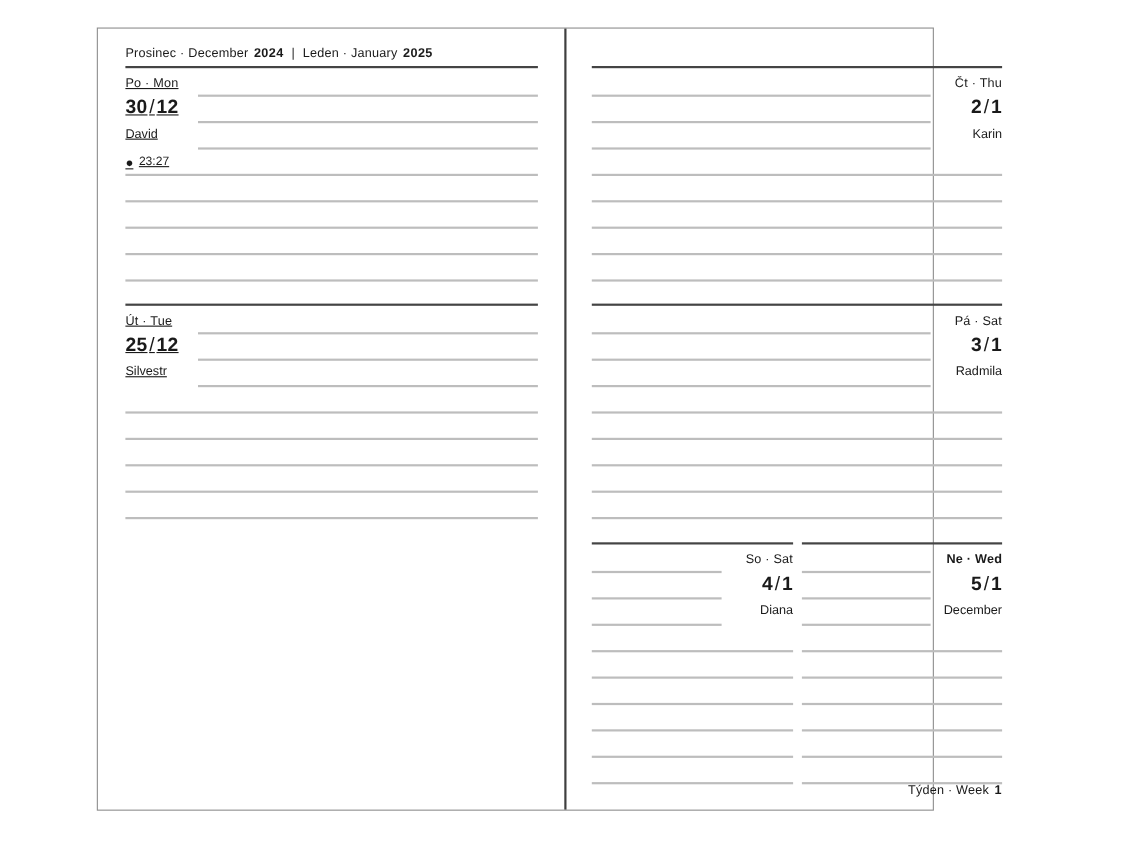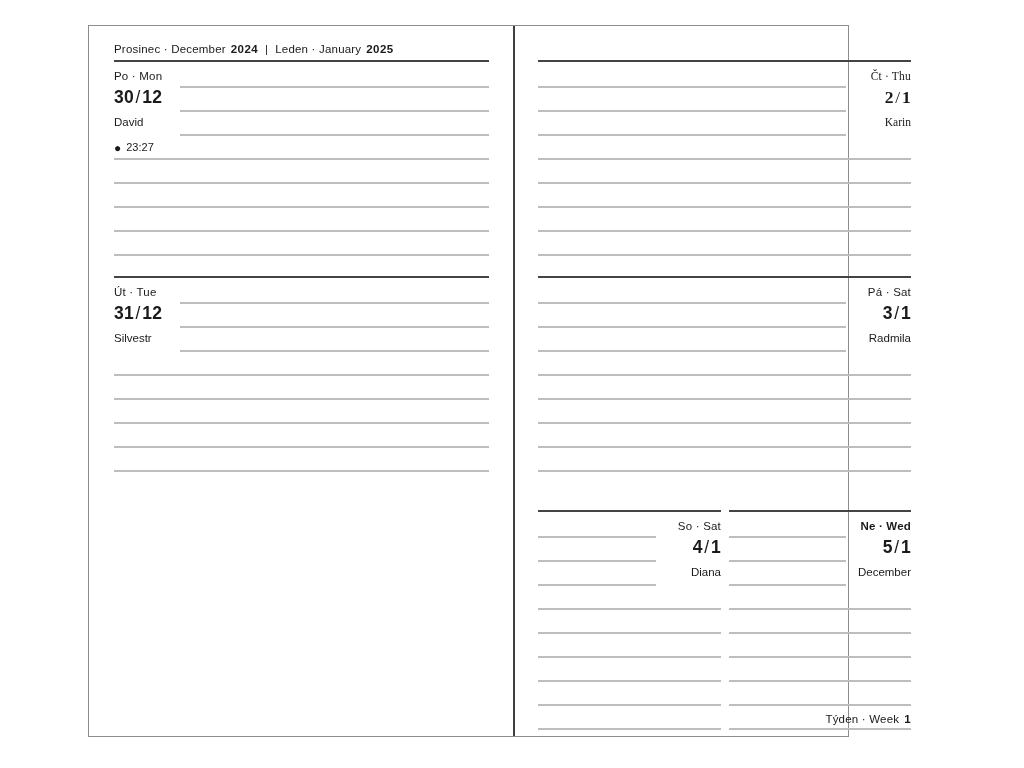--- a/index.html
+++ b/index.html
@@ -14,30 +14,30 @@
   .page-left{left:25px;width:375px;}
   .page-right{left:449px;width:373px;}
 
   
   .month-header{position:absolute;top:17px;left:0;font-size:11.5px;letter-spacing:.2px;white-space:nowrap;}
   .month-header .yr{font-weight:700;margin-left:5px;letter-spacing:.4px;}
   .month-header .hsep{margin:0 7px;color:#2a2a2a;}
 
   
   .day{position:absolute;left:0;right:0;border-top:2.5px solid #444444;}
-  .wk{position:absolute;left:0;right:0;margin-top:17px;}
+  .wk{position:absolute;left:0;right:0;}
   .wcol{position:absolute;top:0;height:100%;border-top:2.5px solid #444444;}
 
   .line{position:absolute;left:0;right:0;height:1.5px;background:#bdbdbd;}
   .left-day .line.short{left:66px;}
   .right-day .line.short{right:65px;}
   .wcol .line.short{right:65px;}
 
   .lbl{position:absolute;font-size:11.5px;line-height:13px;color:#1a1a1a;white-space:nowrap;}
-  .left-day .lbl{left:0;}
+  .left-day .lbl{left:0;text-decoration:underline;}
   .right-day .lbl,.wcol .lbl{right:0;text-align:right;}
 
   .dow{top:8px;letter-spacing:.2px;}
   .date{top:25px;font-size:17.5px;line-height:20px;font-weight:700;letter-spacing:.3px;}
   .date .sep{font-weight:400;padding:0 1.5px;}
   .name{top:54px;}
   .moon{top:79px;display:flex;align-items:center;gap:5px;font-size:11px;}
   .moonglyph{font-size:12px;line-height:8px;}
 
   .holiday .dow,.holiday .name{font-weight:700;}
@@ -71,39 +71,39 @@
         <div class="line short" style="top: 72px;"></div>
         <div class="line" style="top: 96px;"></div>
         <div class="line" style="top: 120px;"></div>
         <div class="line" style="top: 144px;"></div>
         <div class="line" style="top: 168px;"></div>
         <div class="line" style="top: 192px;"></div>
       </section>
 
     <section class="day left-day" style="top:250px;height:217px;">
       <div class="lbl dow">Út · Tue</div>
-      <div class="lbl date"><span>31</span><span class="sep">/</span><span>12</span></div>
+      <div class="lbl date"><span>25</span><span class="sep">/</span><span>12</span></div>
       <div class="lbl name">Silvestr</div>
     <div class="line short" style="top: 24px;"></div>
         <div class="line short" style="top: 48px;"></div>
         <div class="line short" style="top: 72px;"></div>
         <div class="line" style="top: 96px;"></div>
         <div class="line" style="top: 120px;"></div>
         <div class="line" style="top: 144px;"></div>
         <div class="line" style="top: 168px;"></div>
         <div class="line" style="top: 192px;"></div>
       </section>
 
   </div>
 
   <div class="divider"></div>
 
   <div class="page page-right">
 
-    <section class="day right-day" style="top:34px;height:216px;font-family:Liberation Serif, serif;">
+    <section class="day right-day" style="top:34px;height:216px;">
       <div class="lbl dow">Čt · Thu</div>
       <div class="lbl date"><span>2</span><span class="sep">/</span><span>1</span></div>
       <div class="lbl name">Karin</div>
     <div class="line short" style="top: 24px;"></div>
         <div class="line short" style="top: 48px;"></div>
         <div class="line short" style="top: 72px;"></div>
         <div class="line" style="top: 96px;"></div>
         <div class="line" style="top: 120px;"></div>
         <div class="line" style="top: 144px;"></div>
         <div class="line" style="top: 168px;"></div>

